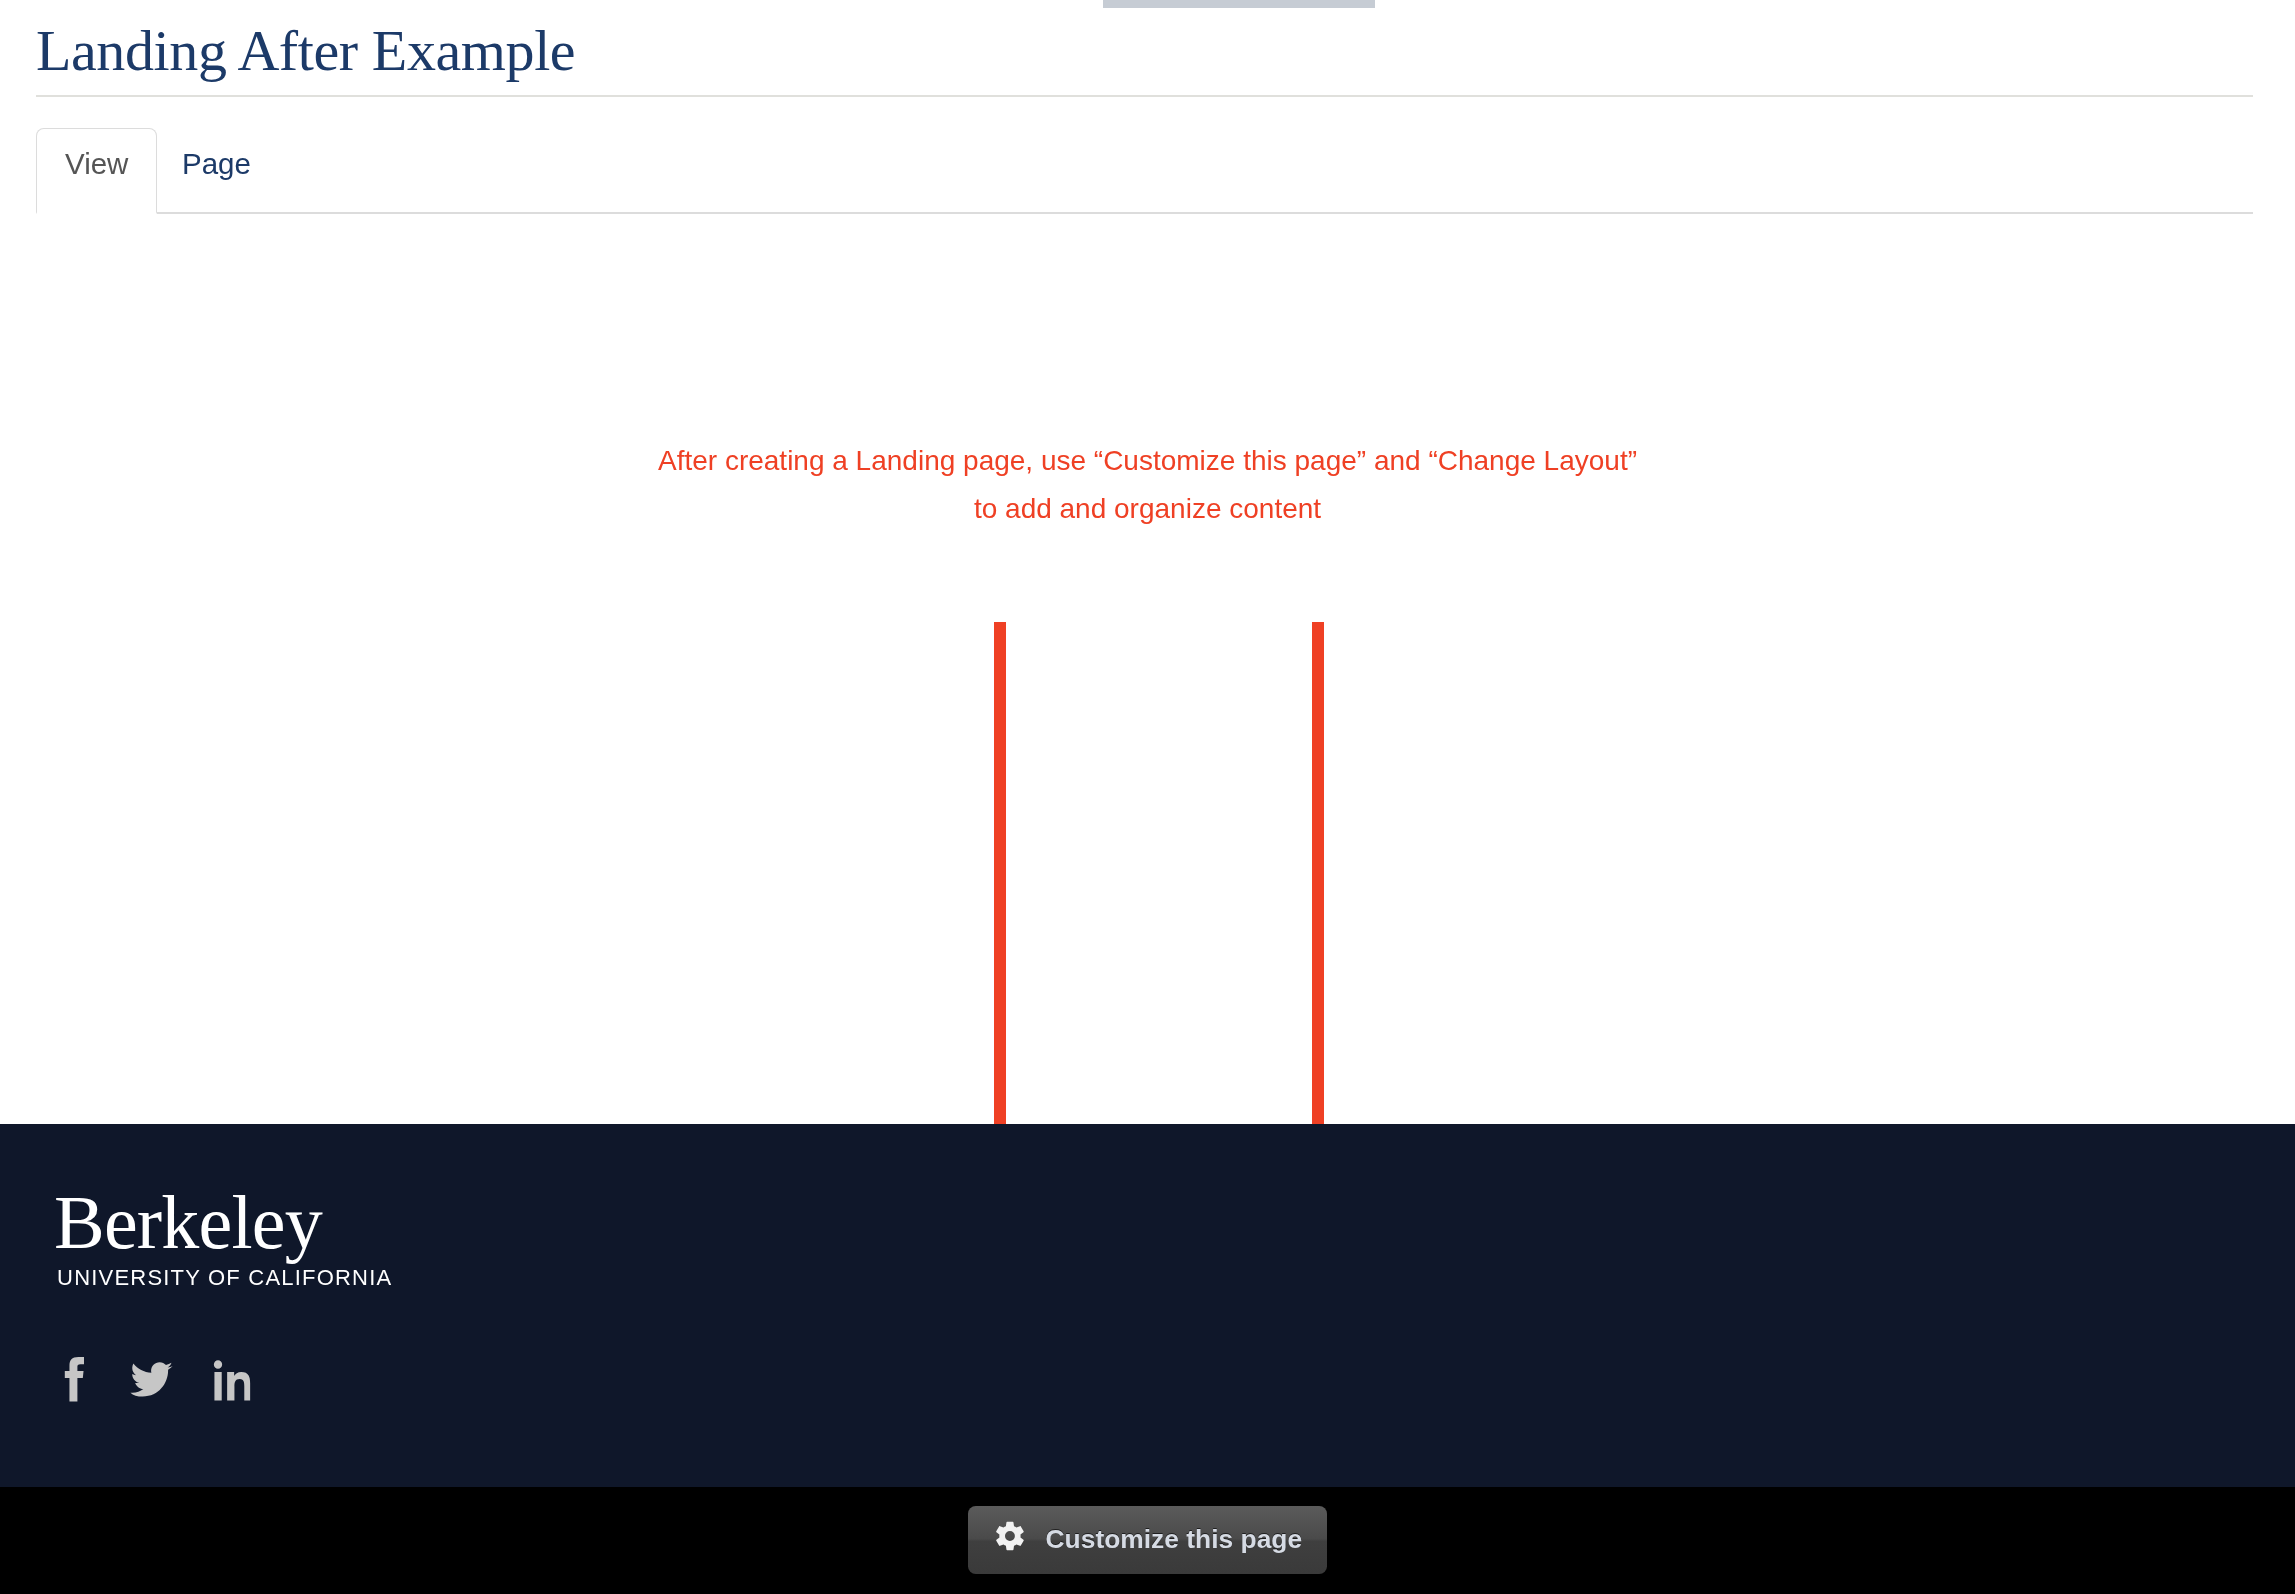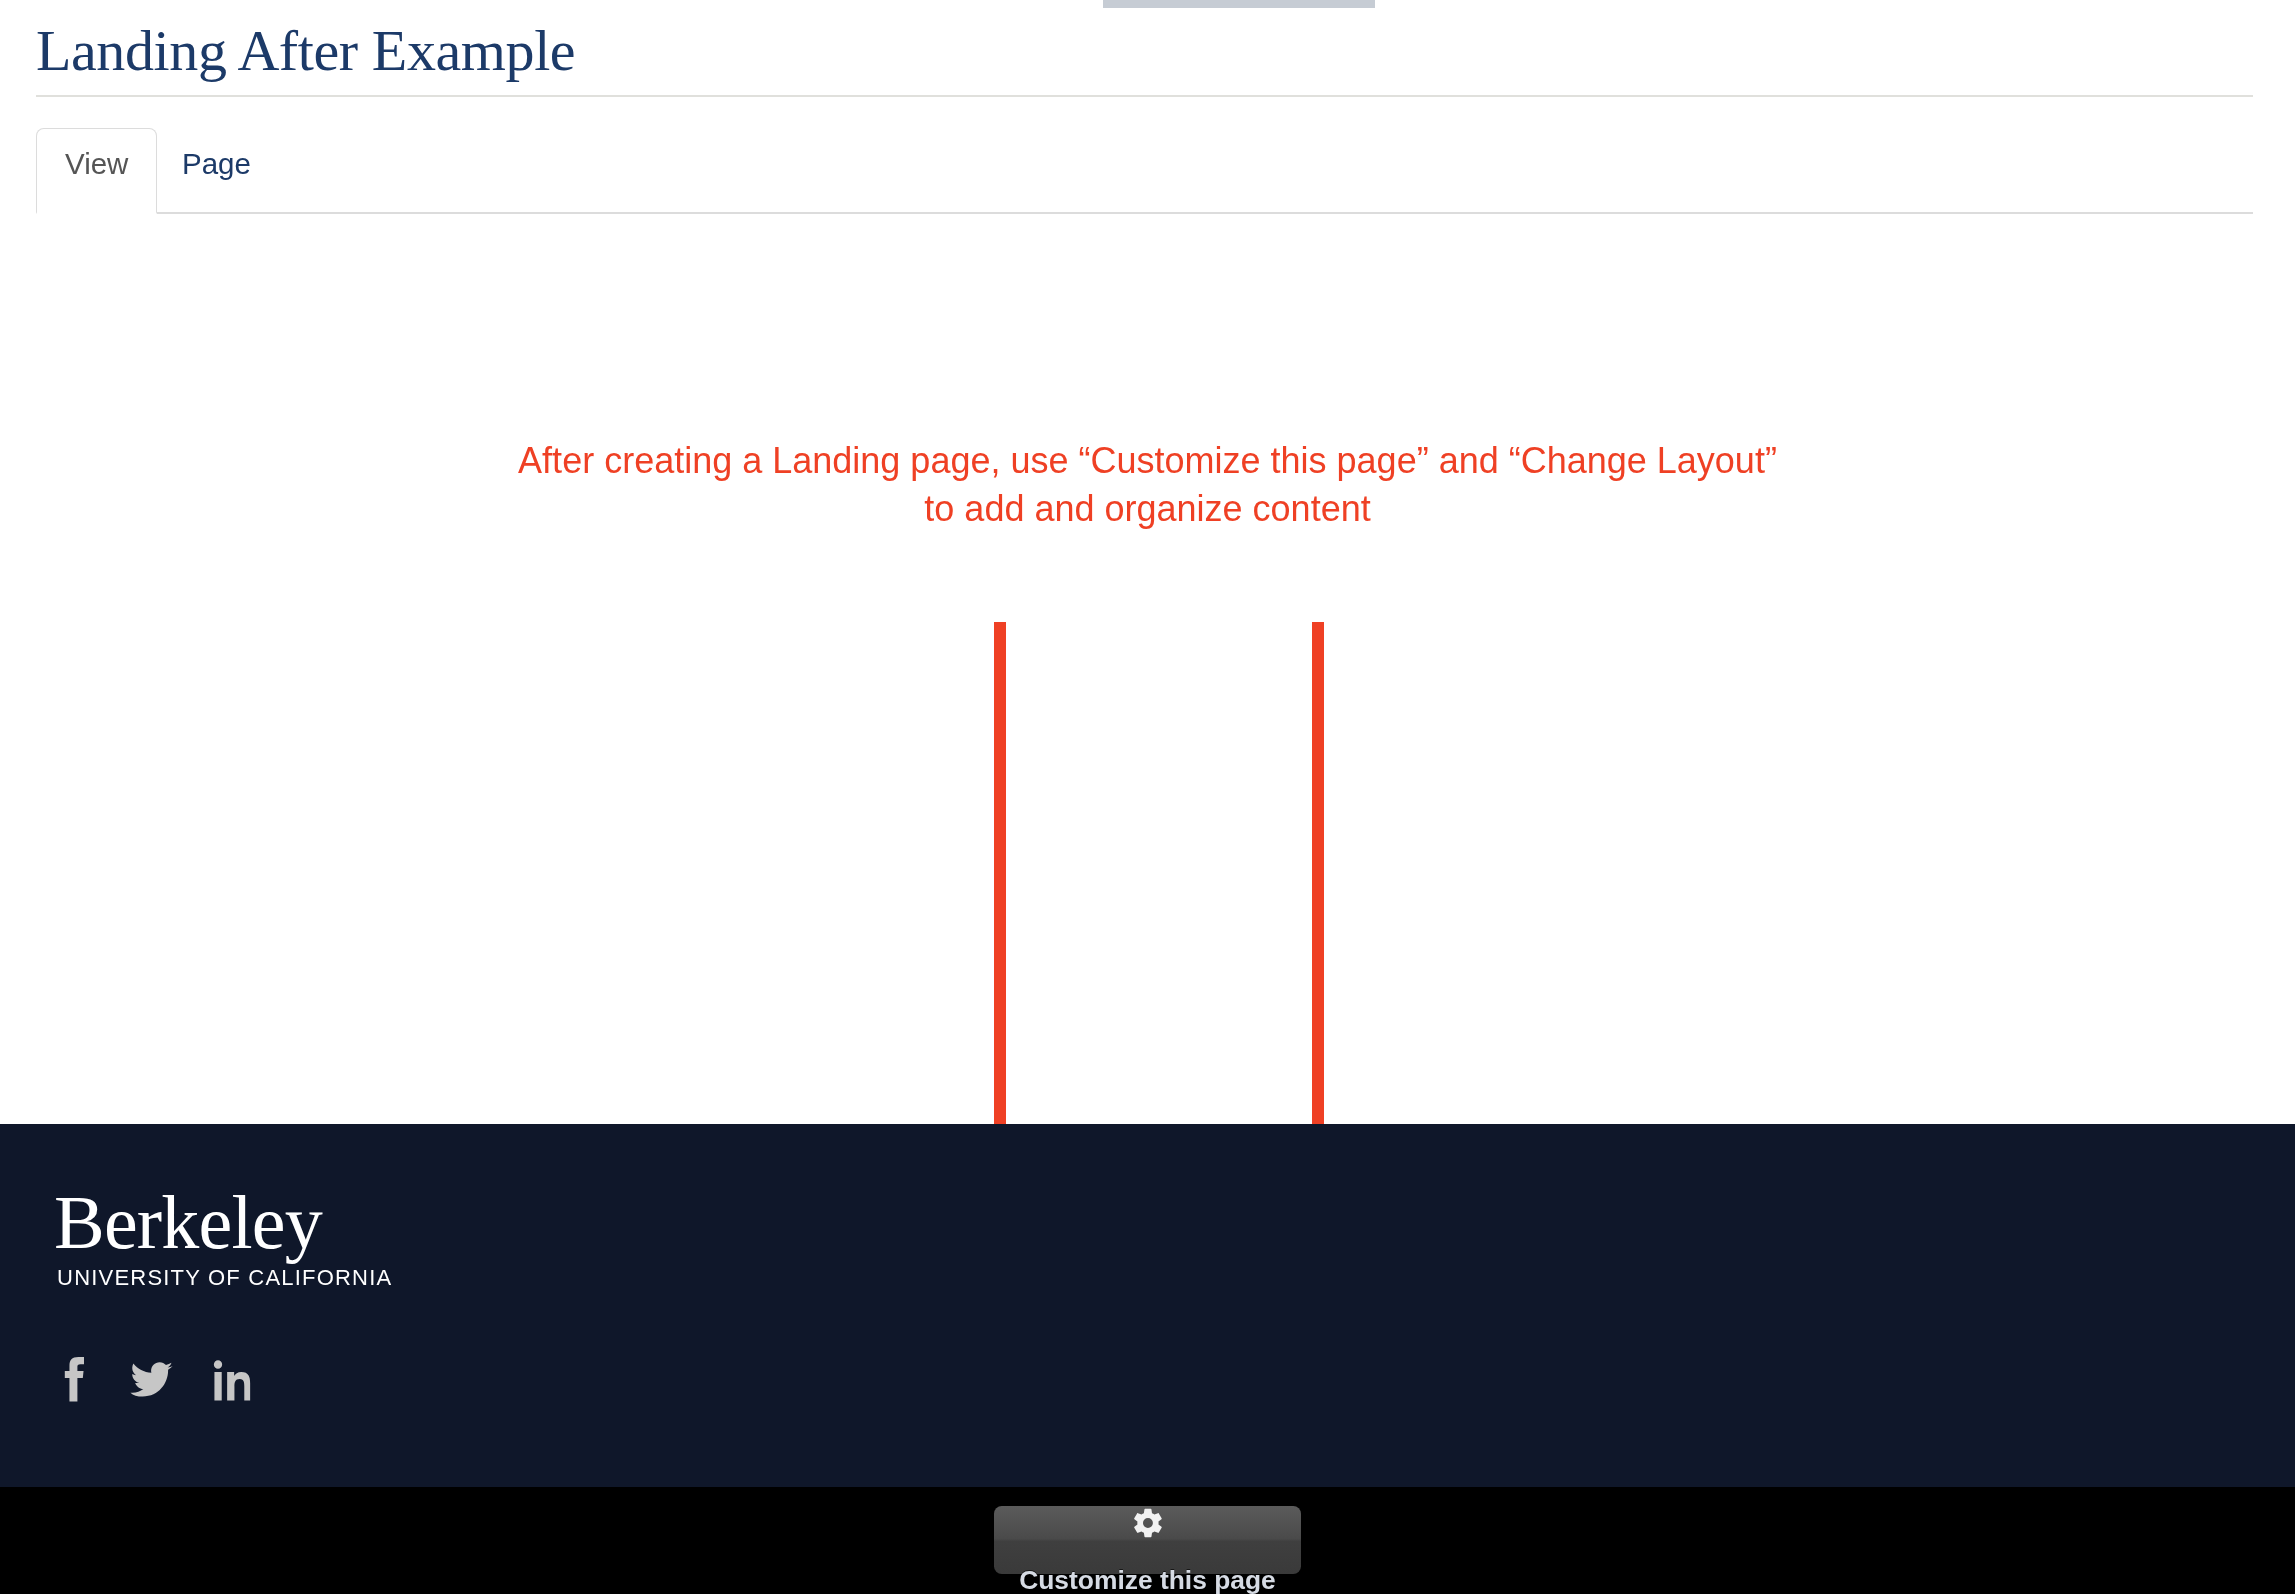--- a/index.html
+++ b/index.html
@@ -102,21 +102,21 @@
   }
 
   
   .annotation {
     position: absolute;
     top: 437px;
     left: 0;
     width: 2295px;
     text-align: center;
     color: #ef4024;
-    font-size: 36px;
+    font-size: 28px;
     line-height: 48px;
     font-family: "Liberation Sans", sans-serif;
   }
 
   
   .arrow {
     position: absolute;
     width: 47px;
   }
   .arrow .shaft {
@@ -212,21 +212,20 @@
     border: none;
     border-radius: 7.8px;
     background: linear-gradient(to bottom, #5b5b5b 0%, #4a4a4a 48%, #3f3f3f 52%, #3a3a3a 100%);
     color: #d6dbe4;
     font-size: 26.4px;
     font-weight: 700;
     font-family: "Liberation Sans", sans-serif;
     text-shadow: 0 -0.8px 0 rgba(0,0,0,.6);
     cursor: pointer;
     box-sizing: border-box;
-    flex-direction: column;
   }
   .btn-icon { display: block; }
 </style>
 </head>
 <body>
 
 <div class="chrome-fade"></div>
 <div class="chrome-strip"></div>
 
 <div class="page-head">

